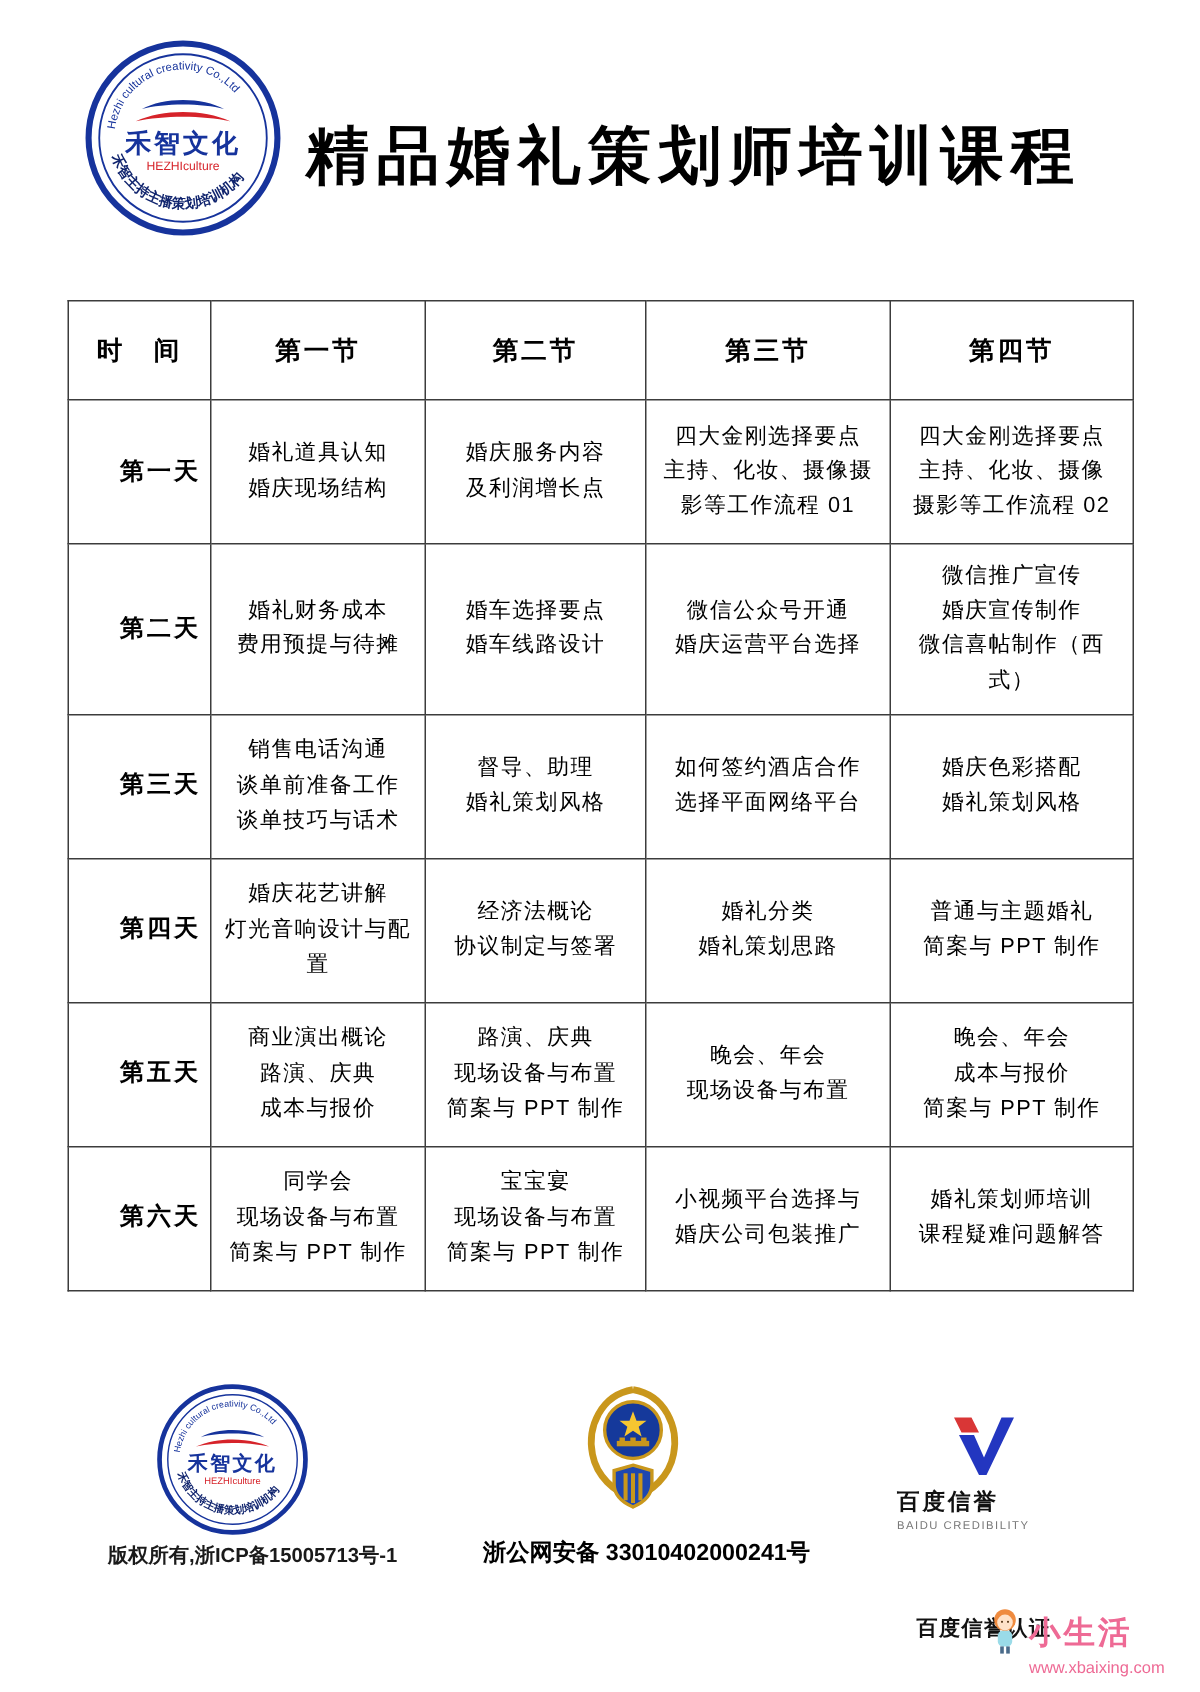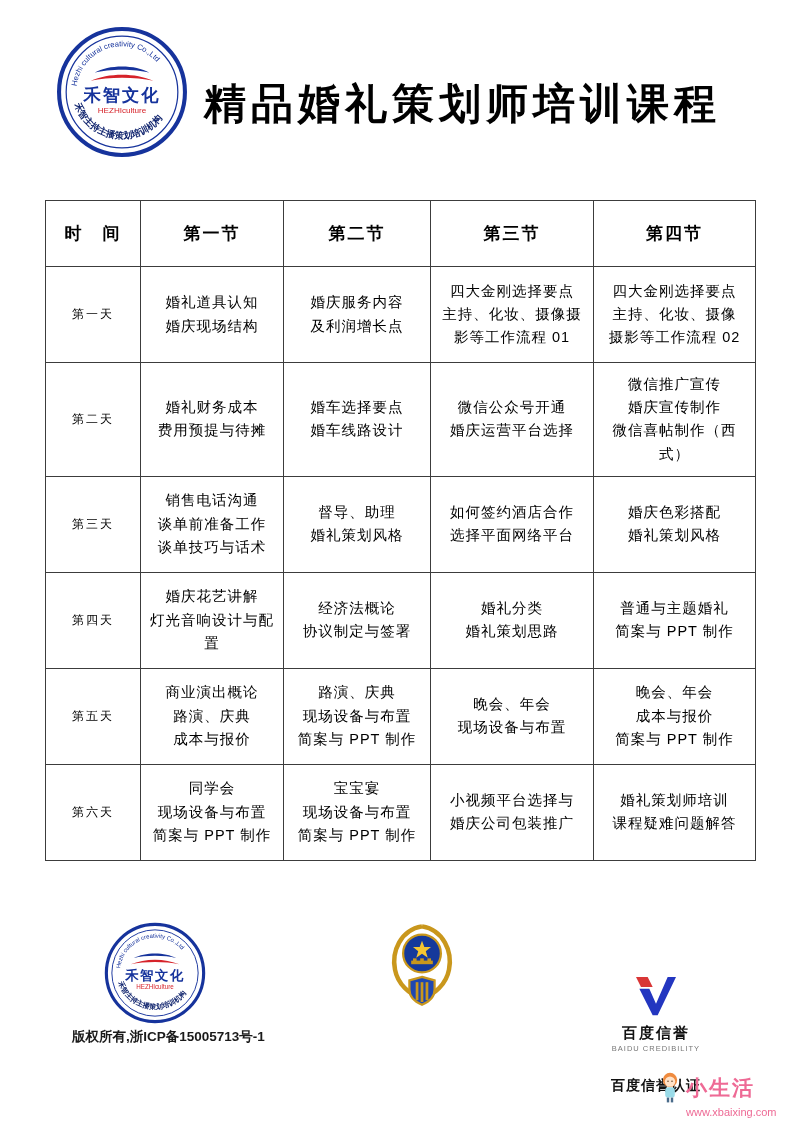--- a/index.html
+++ b/index.html
@@ -13,26 +13,26 @@
                 font-size:42px; font-weight:bold; letter-spacing:5px; color:#000; white-space:nowrap;padding-left:18px; }
 
   
   .course-table { position:absolute; left:45px; top:200px; width:710px;
                   border-collapse:collapse; table-layout:fixed; }
   .course-table th, .course-table td {
       border:1px solid #3c3c3c; text-align:center; vertical-align:middle;
       white-space:pre-line; padding:10px 6px; }
   .course-table th { height:66px; font-size:17px; font-weight:bold; letter-spacing:2px; }
   .course-table td { height:96px; font-size:14.5px; line-height:1.6; letter-spacing:1px; }
-  .course-table td.time-cell { font-size:12px; font-weight:400; letter-spacing:2px; }
+  .course-table td.time-cell { font-size:16px; font-weight:700; letter-spacing:2px;text-align:right; }
 
   
   .logo-footer { position:absolute; left:104px; top:922px; width:102px; height:102px; }
   .police-badge { position:absolute; left:386px; top:920px; width:72px; height:92px; }
-  .baidu-block { position:absolute; left:598px; top:972px; width:116px; text-align:center; }
+  .baidu-block { position:absolute; left:598px; top:940px; width:116px; }
   .baidu-block svg { width:52px; height:50px; display:block; margin:0 auto; }
   .baidu-title { font-size:15px; font-weight:bold; color:#111; margin-top:2px; letter-spacing:2px; }
   .baidu-en { font-size:7.5px; color:#777; letter-spacing:1px; margin-top:1px; }
 
   
   .copyright { position:absolute; left:72px; top:1028px; font-size:13.5px; font-weight:600; color:#1a1a1a;text-align:center; }
   .police-record { position:absolute; left:322px; top:1025px; font-size:15.5px; font-weight:bold; color:#000; }
   .baidu-cert { position:absolute; left:598px; top:1077px; width:116px; text-align:center;
                 font-size:14px; font-weight:600; color:#111; letter-spacing:1px; }
 
@@ -202,20 +202,21 @@
   <div class="baidu-block">
     <svg viewBox="0 0 60 60">
       <polygon points="6,6 20,6 26,18 12,18" fill="#d93636"></polygon>
       <path d="M10,20 L22,20 L30,38 L44,6 L54,6 L32,52 L26,52 Z" fill="#2336c0"></path>
     </svg>
     <div class="baidu-title">百度信誉</div>
     <div class="baidu-en">BAIDU CREDIBILITY</div>
   </div>
 
   <div class="copyright">版权所有,浙ICP备15005713号-1</div>
+  <div class="police-record">浙公网安备 33010402000241号</div>
   <div class="baidu-cert">百度信誉认证</div>
 
   <div class="watermark">
     <div class="wm-top">
       <svg viewBox="0 0 30 40">
         <circle cx="15" cy="10" r="9" fill="#ef8b3f"></circle>
         <circle cx="15" cy="12" r="6.5" fill="#ffe2c8"></circle>
         <circle cx="12.5" cy="11.5" r="0.9" fill="#5a3a1a"></circle>
         <circle cx="17.5" cy="11.5" r="0.9" fill="#5a3a1a"></circle>
         <rect x="9" y="19" width="12" height="13" rx="4" fill="#9adbe8"></rect>

